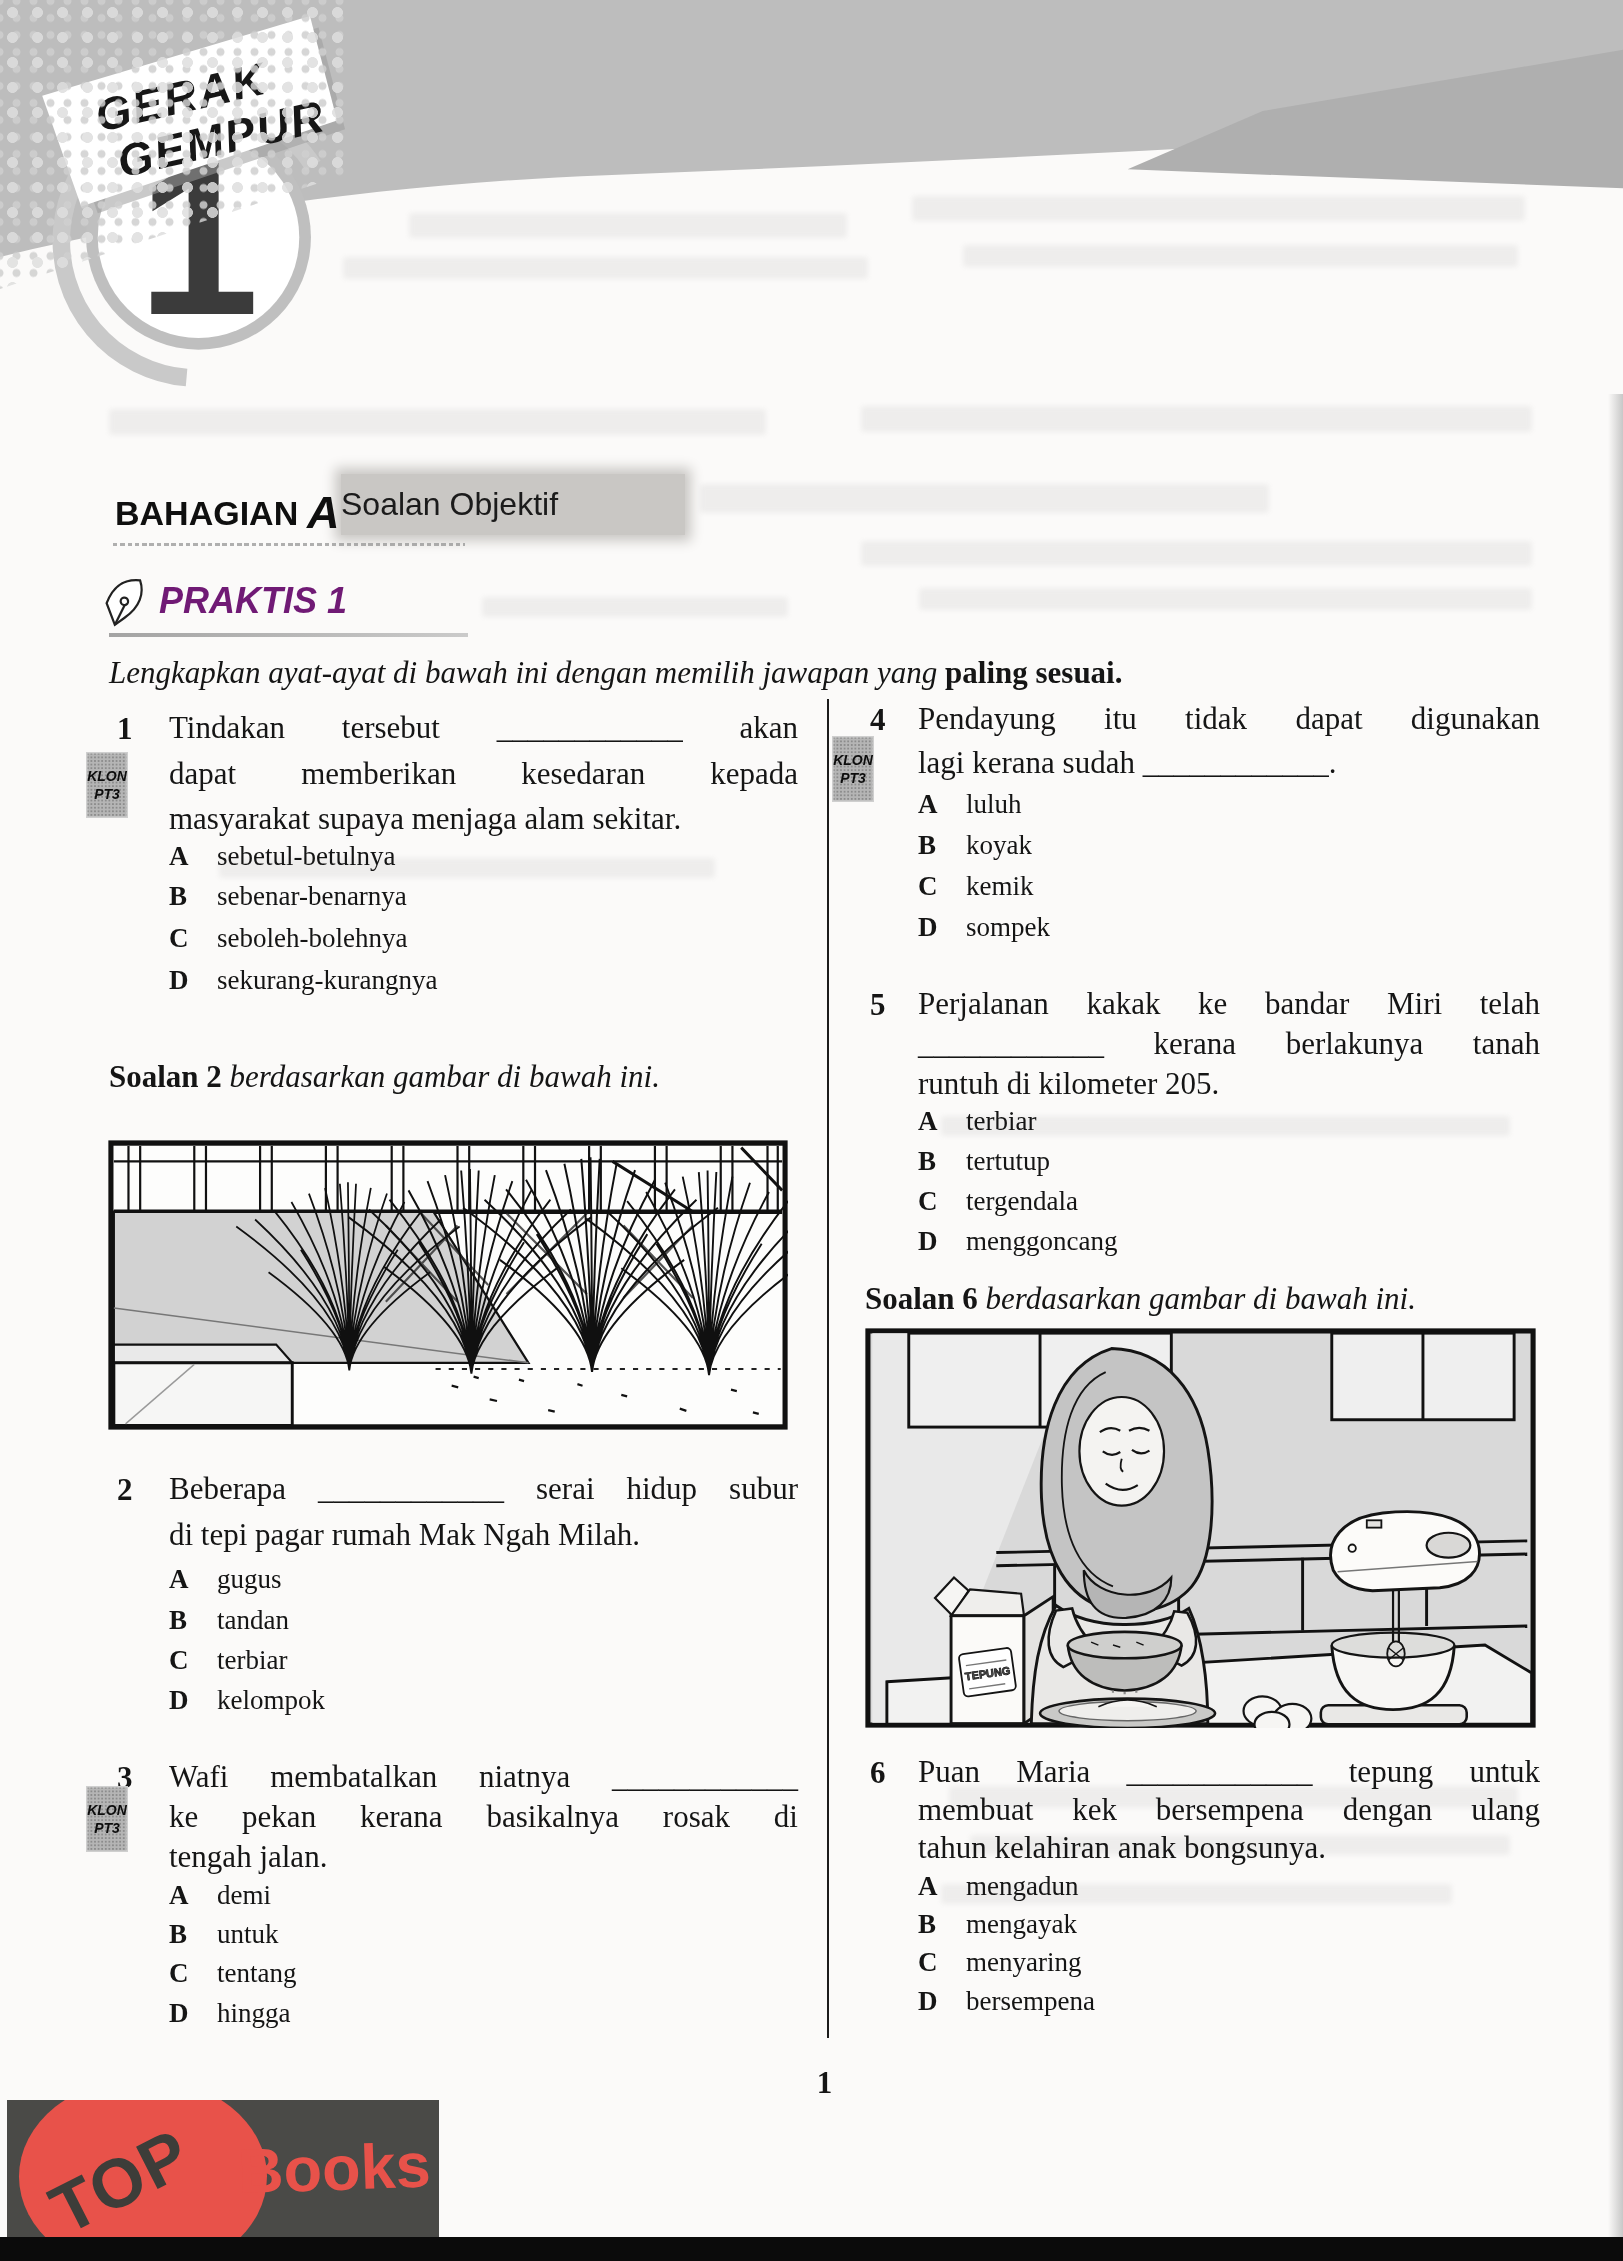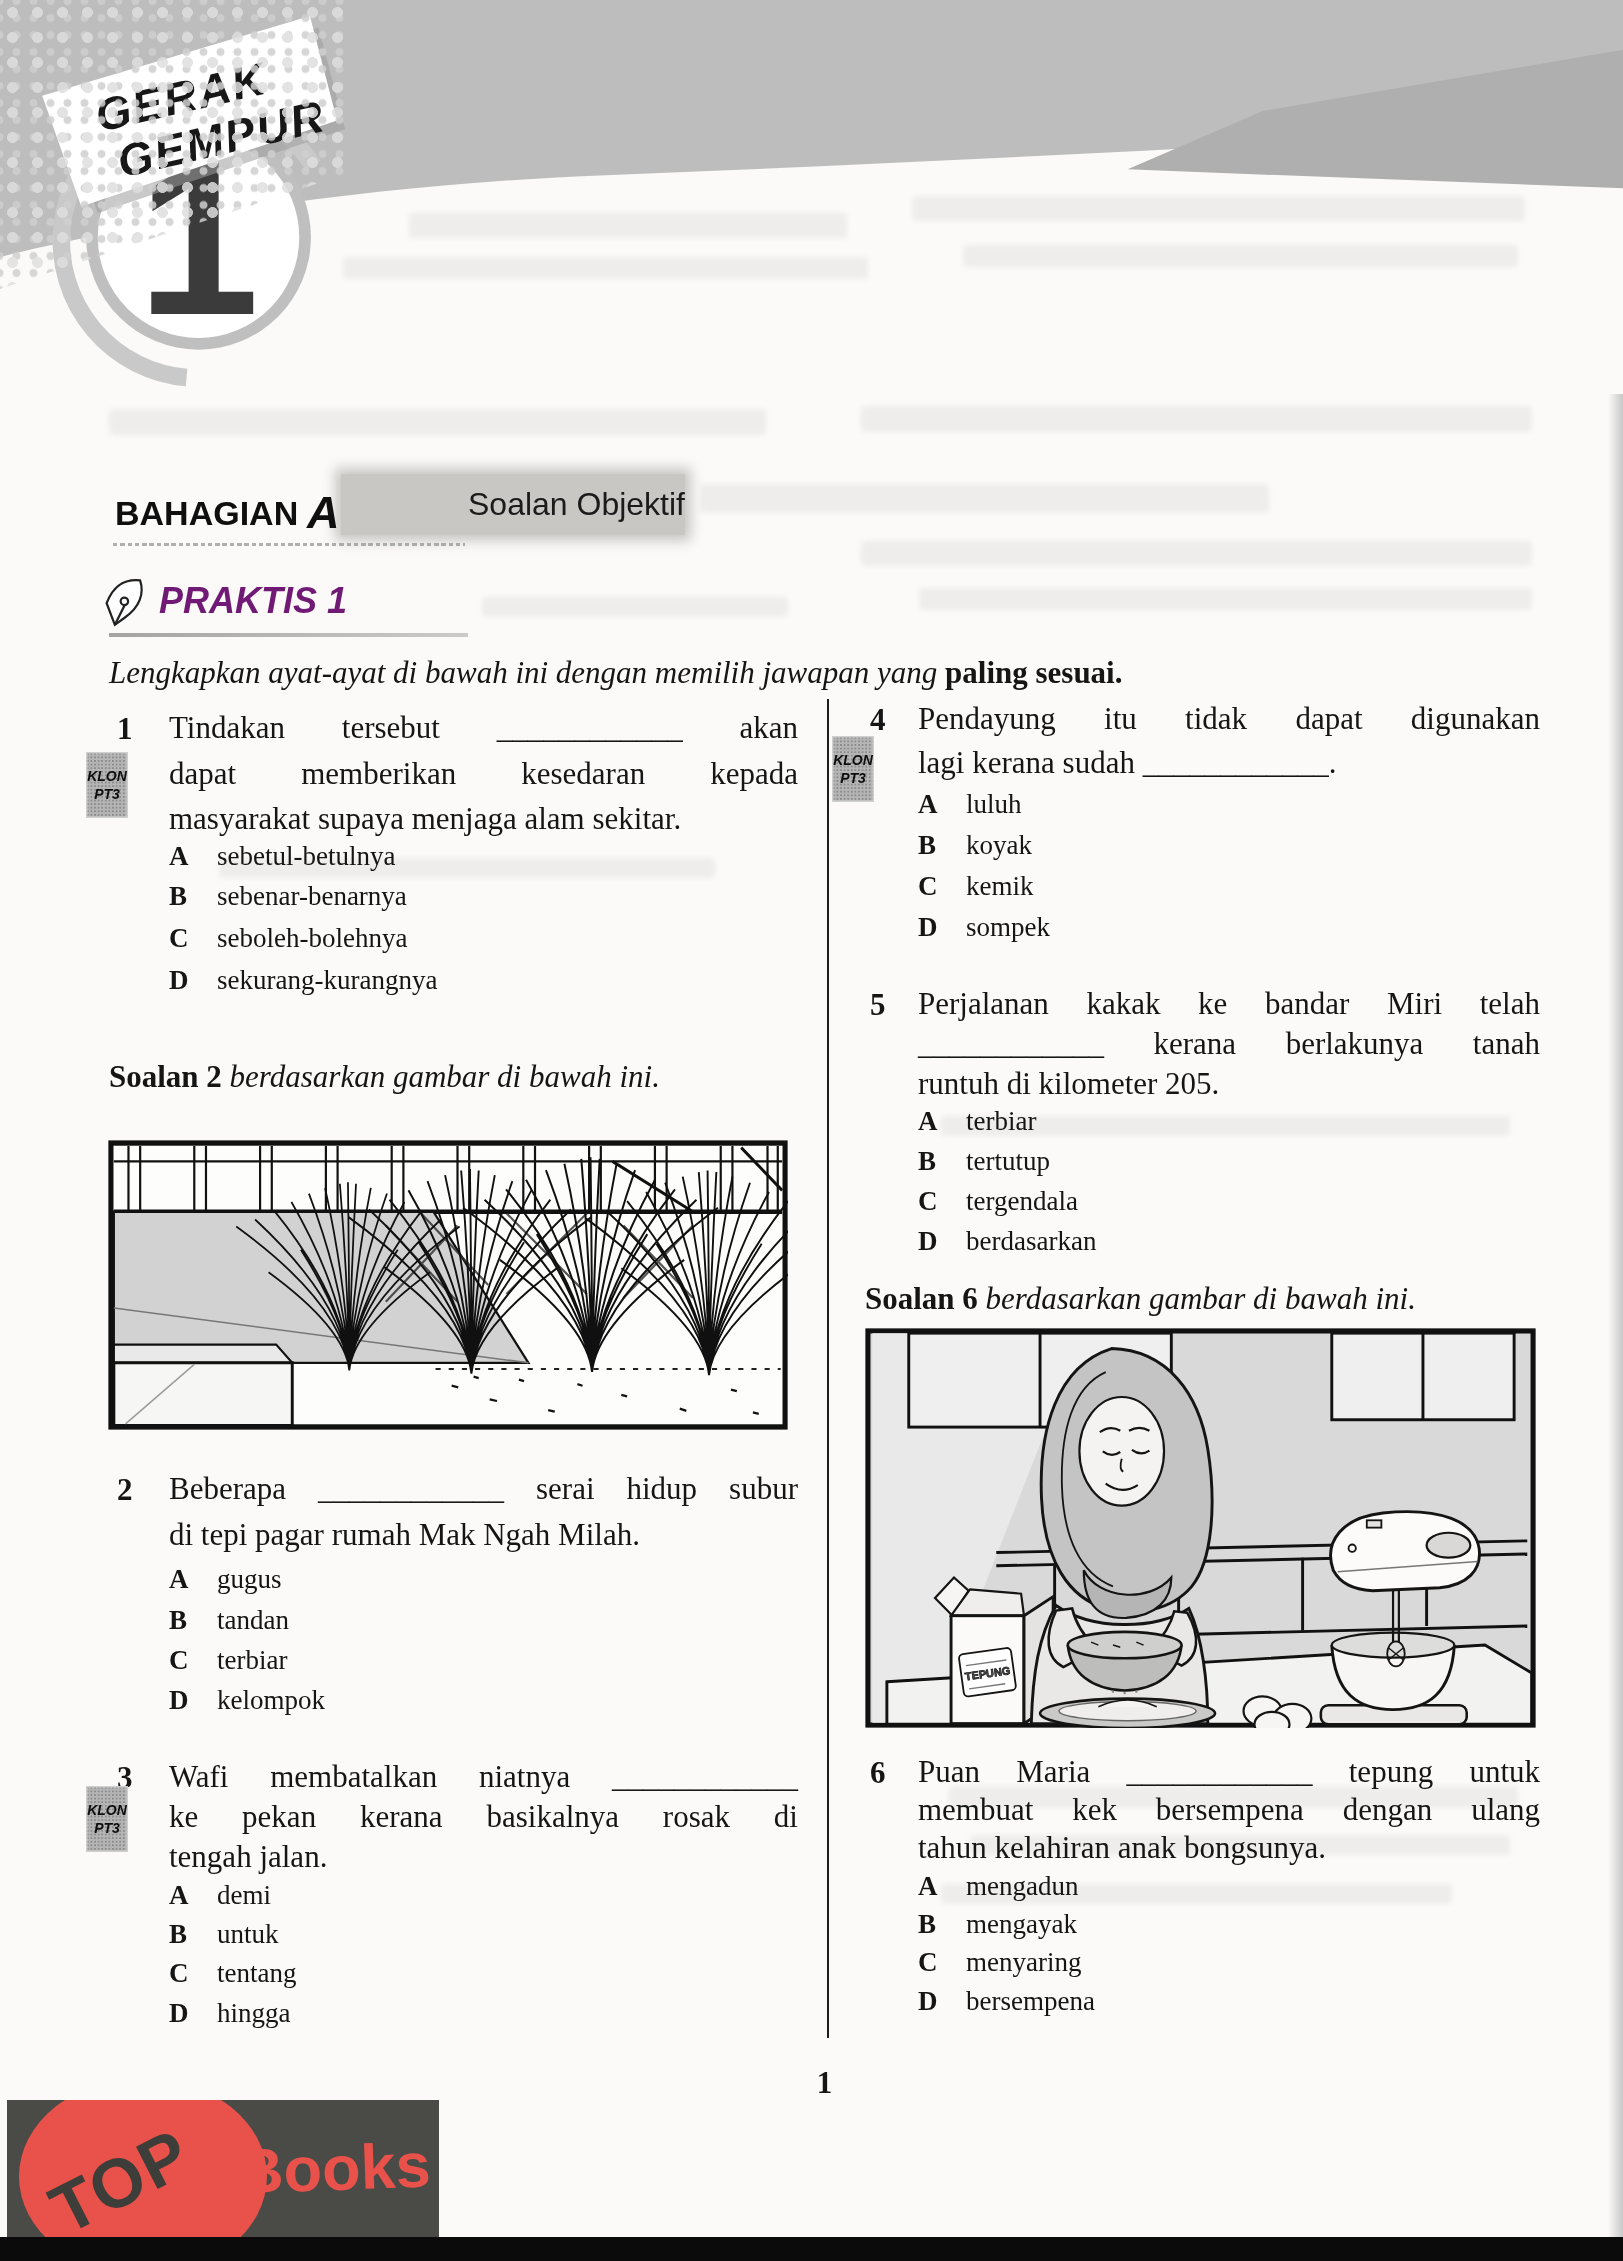--- a/index.html
+++ b/index.html
@@ -13,21 +13,21 @@
         clip-path:polygon(0 0,100% 0,100% 55%,0 92%);opacity:.85}
   .title{position:absolute;left:427px;top:108px;font-family:"Liberation Sans",sans-serif;
          font-weight:700;font-size:50px;letter-spacing:0.7px;color:#101010;white-space:nowrap}
   
   .bahagian{position:absolute;left:115px;top:484px;font-family:"Liberation Sans",sans-serif;
             font-weight:800;font-size:34px;color:#0f0f0f;white-space:nowrap}
   .bahagian .letterA{font-size:45px;font-style:italic;margin-left:8.8px;position:relative;top:2.9px}
   .speckline{position:absolute;left:113px;top:543px;width:352px;height:2.9px;
              background-image:repeating-linear-gradient(90deg,#8f8f8f 0 4.4px,transparent 4.4px 7.3px);opacity:.7}
   .subtitle-box{position:absolute;left:341px;top:474px;width:344px;height:61px;background:#c9c7c4;
-                box-shadow:0 0 11.7px 5.8px #c9c7c4;display:flex;align-items:center;justify-content:flex-end;
+                box-shadow:0 0 11.7px 5.8px #c9c7c4;display:flex;align-items:center;justify-content:flex-start;
                 font-family:"Liberation Sans",sans-serif;font-size:32px;color:#1b1b1b;white-space:nowrap}
   .praktis{position:absolute;left:159px;top:580px;font-family:"Liberation Sans",sans-serif;
            font-weight:800;font-style:italic;font-size:36px;color:#701a75;white-space:nowrap}
   .praktis-line{position:absolute;left:109px;top:633px;width:359px;height:3.6px;
                 background:linear-gradient(90deg,#949494,#c2c2c2);opacity:.85}
   .pen{position:absolute;left:102px;top:576px;transform:rotate(-6deg)}
   .instruction{position:absolute;left:109px;top:655px;width:1138px;font-size:31px;font-style:italic;white-space:nowrap}
   .instruction .emph{font-style:normal;font-weight:700}
   
   .qnum{position:absolute;font-size:31px;font-weight:700}
@@ -207,21 +207,21 @@
   <div class="opt" style="left:918px;top:871px"><b>C</b><span>kemik</span></div>
   <div class="opt" style="left:918px;top:912px"><b>D</b><span>sompek</span></div>
 
   <div class="qnum" style="left:870px;top:987px">5</div>
   <div class="qline j" style="left:918px;top:987px;width:622px">Perjalanan kakak ke bandar Miri telah</div>
   <div class="qline j" style="left:918px;top:1027px;width:622px">____________ kerana berlakunya tanah</div>
   <div class="qline" style="left:918px;top:1067px">runtuh di kilometer 205.</div>
   <div class="opt" style="left:918px;top:1106px"><b>A</b><span>terbiar</span></div>
   <div class="opt" style="left:918px;top:1146px"><b>B</b><span>tertutup</span></div>
   <div class="opt" style="left:918px;top:1186px"><b>C</b><span>tergendala</span></div>
-  <div class="opt" style="left:918px;top:1226px"><b>D</b><span>berdasarkan</span></div>
+  <div class="opt" style="left:918px;top:1226px"><b>D</b><span>menggoncang</span></div>
 
   <div class="caption" style="left:865px;top:1281px"><span class="cb">Soalan 6</span><span class="ci"> berdasarkan gambar di bawah ini.</span></div>
 
   <svg class="figure" style="left:865px;top:1328px" width="671" height="400" viewBox="0 0 920 545" preserveAspectRatio="none">
     <rect x="4" y="4" width="912" height="537" fill="#d9d9d9" stroke="#111" stroke-width="7"></rect>
     <polygon points="10,7 300,7 90,538 10,538" fill="#e9e9e9"></polygon>
 
     <g stroke="#111" stroke-width="4" fill="#efefef">
       <rect x="60" y="7" width="360" height="128"></rect>
         <line x1="240" y1="7" x2="240" y2="135"></line>

